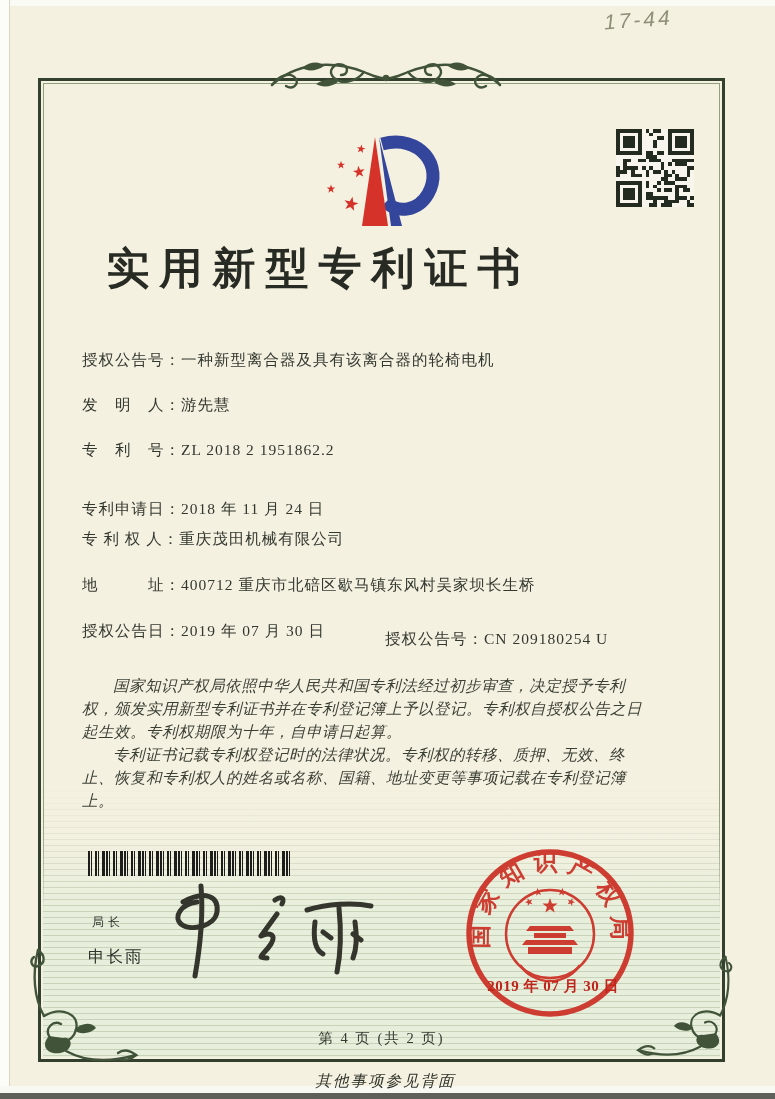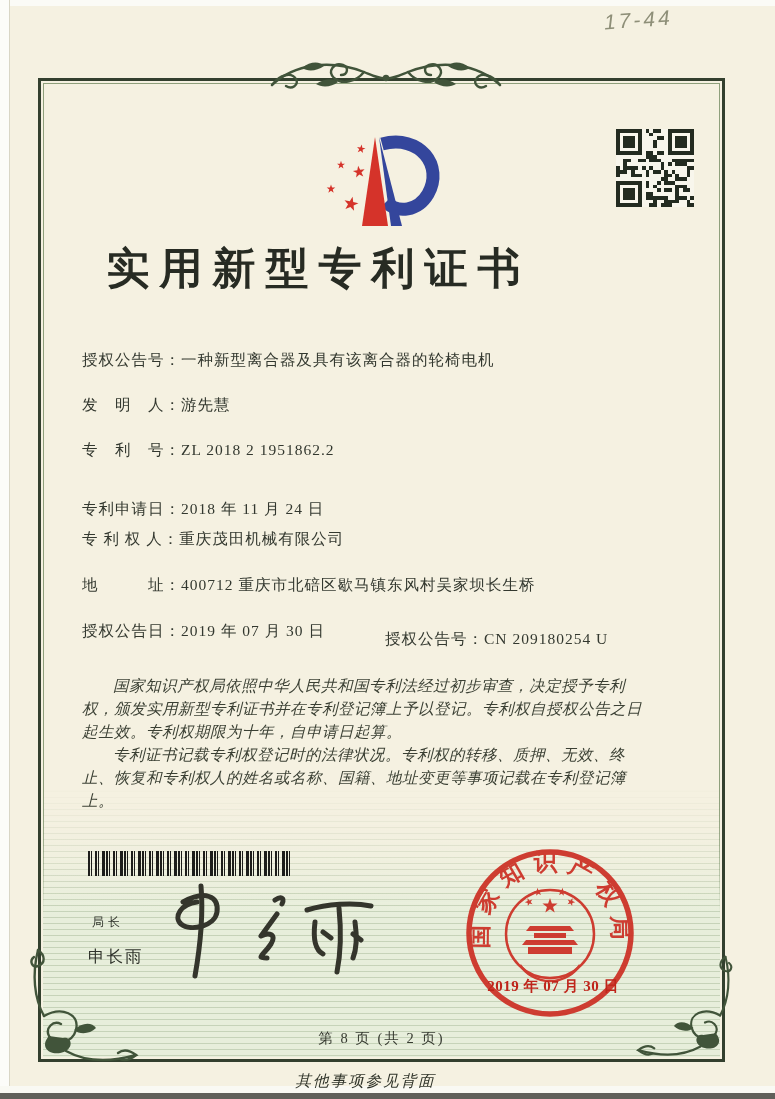--- a/index.html
+++ b/index.html
@@ -68,21 +68,21 @@
   .signature{left:155px;top:880px;width:250px;height:100px;}
   .signature svg{display:block;width:100%;height:100%;}
   .signature path{stroke:#34352c;stroke-width:5;fill:none;stroke-linecap:round;stroke-linejoin:round;}
 
   .seal{left:462px;top:845px;width:176px;height:176px;opacity:.92;}
   .seal svg{display:block;width:100%;height:100%;}
   .seal-date{left:468px;top:977px;width:170px;text-align:center;font-size:15px;
              font-weight:600;color:#bf251b;letter-spacing:.5px;}
 
   .page-footer{left:38px;top:1029px;width:687px;text-align:center;font-size:14.5px;letter-spacing:2px;color:#363a30;}
-  .back-note{left:22px;top:1071px;width:687px;text-align:center;font-size:15.5px;
+  .back-note{left:42px;top:1071px;width:687px;text-align:center;font-size:15.5px;
              font-style:italic;letter-spacing:2px;color:#30342a;}
 </style>
 </head>
 <body>
 
 <div class="page">
 
   <div class="abs edge-top"></div>
   <div class="abs edge-left"></div>
   <div class="abs edge-bottom"></div>
@@ -430,16 +430,16 @@
         <path d="M64,86 L112,86 L108,81 L68,81 Z"></path>
         <rect x="72" y="88" width="32" height="5"></rect>
         <path d="M60,100 L116,100 L112,95 L64,95 Z"></path>
         <rect x="66" y="102" width="44" height="7"></rect>
         <path d="M58,120 A36,36 0 0 0 118,120" fill="none" stroke="#cc2e23" stroke-width="2.5"></path>
       </g>
     </svg>
   </div>
   <div class="abs seal-date">2019 年 07 月 30 日</div>
 
-  <div class="abs page-footer">第 8 页 (共 2 页)</div>
+  <div class="abs page-footer">第 4 页 (共 2 页)</div>
   <div class="abs back-note">其他事项参见背面</div>
 
 </div>
 
 </body></html>

